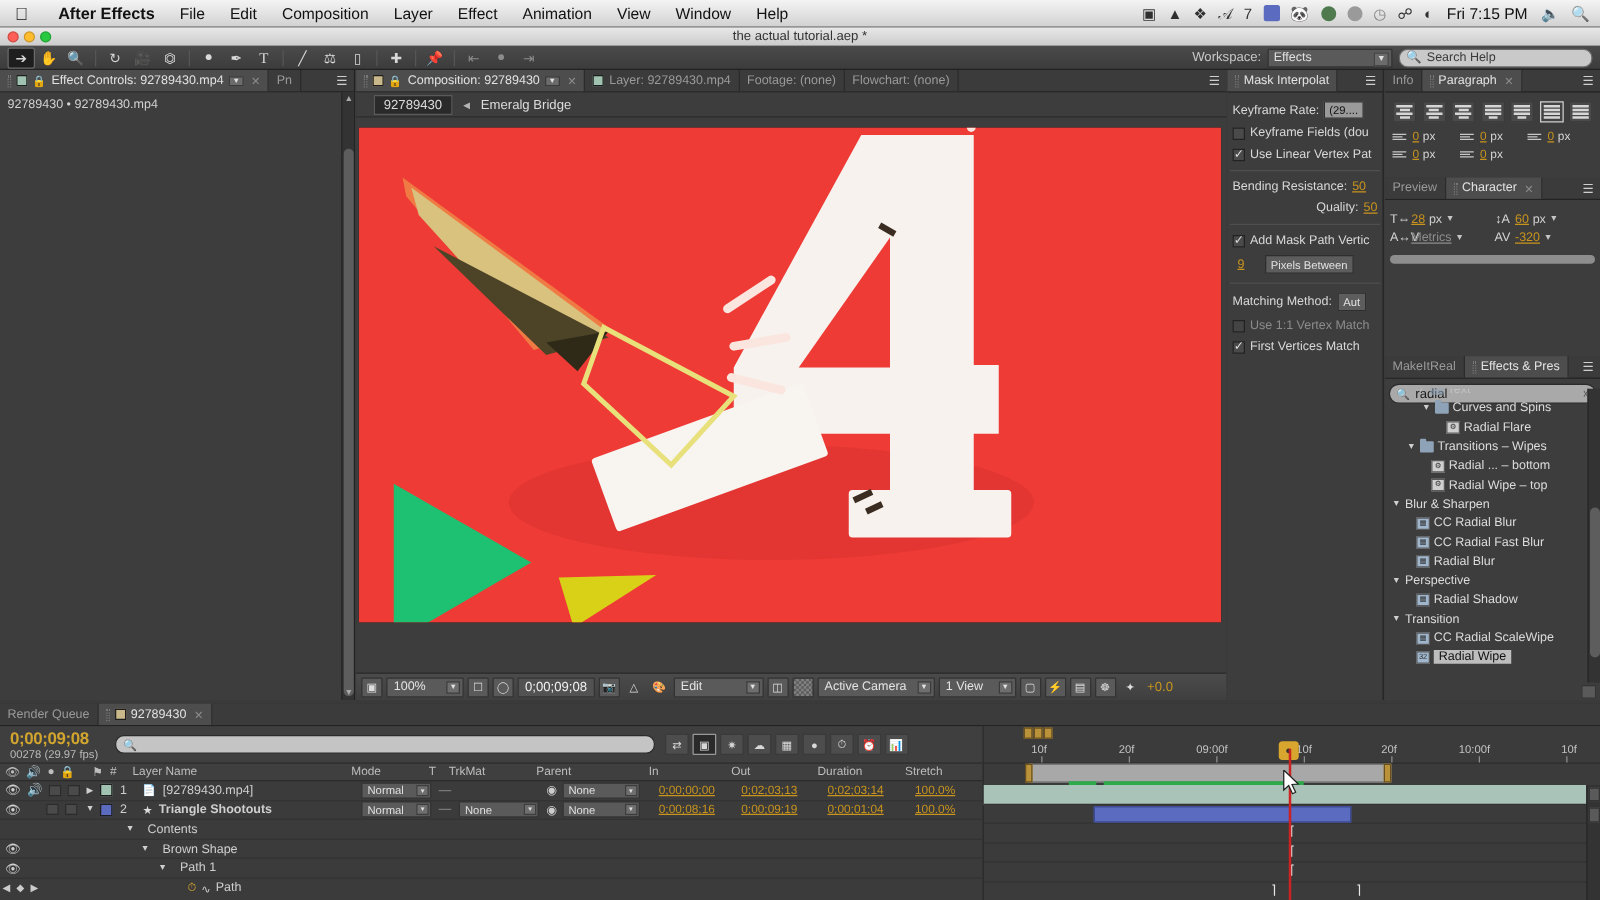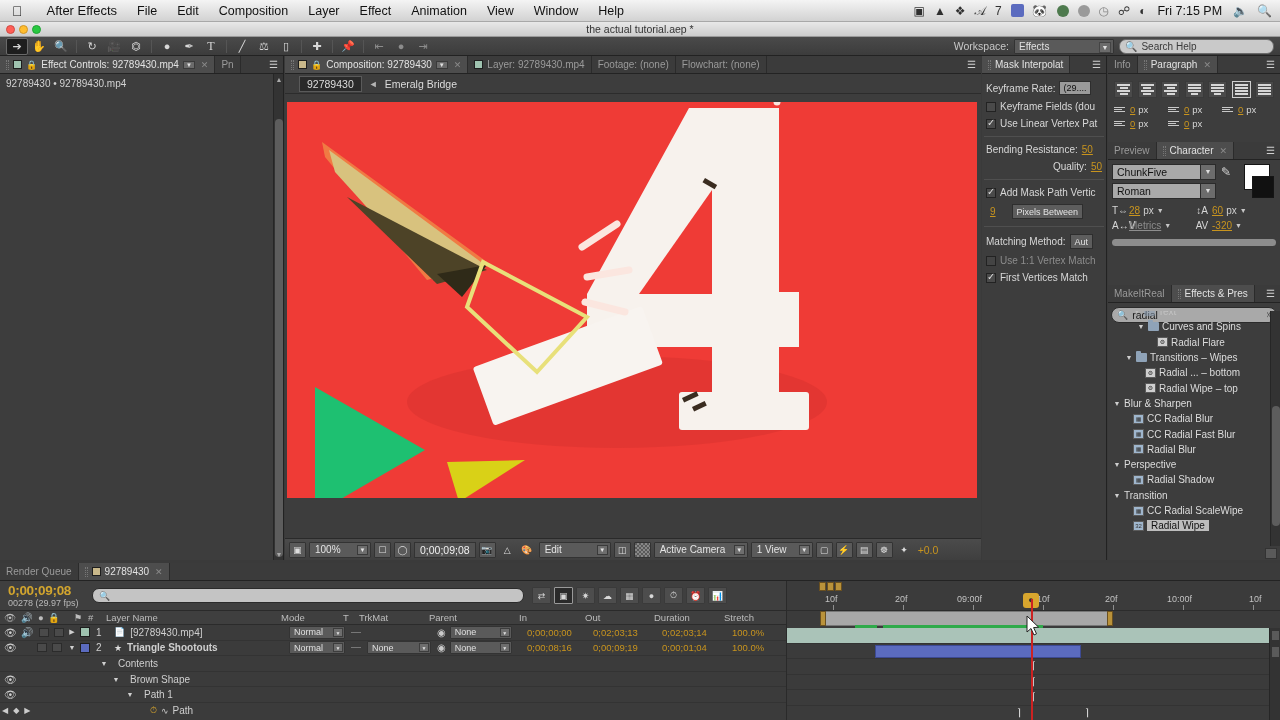--- a/index.html
+++ b/index.html
@@ -17,21 +17,21 @@
   
   .macbar {
     position: absolute; left: 0; top: 0; width: 1280px; height: 22px;
     background: linear-gradient(to bottom,#f4f4f4 0%,#e3e3e3 50%,#d2d2d2 100%);
     border-bottom: 1px solid #a8a8a8;
     display: flex; align-items: center;
     color: #111; font-size: 12.5px;
   }
   .macbar .apple { margin: 0 14px 0 12px; font-size: 14px; line-height: 1; }
   .macbar .mi { padding: 0 10px; white-space: nowrap; line-height: 22px; }
-  .macbar .mi.bold { font-weight: normal; font-size: 13px; }
+  .macbar .mi.bold { font-weight: bold; font-size: 13px; }
   .macbar .right { margin-left: auto; display: flex; align-items: center; padding-right: 8px; gap: 9px; }
   .macbar .right .si { font-size: 12px; opacity: .85; line-height: 1; }
   .macbar .right .clock { font-size: 12.5px; padding: 0 2px; }
   .sq { display:inline-block; width:13px; height:13px; background:#5b6bbf; border-radius:2px; }
   .sqg { display:inline-block; width:12px; height:12px; border-radius:50%; background:#4e7a4e; }
   .sqg2 { display:inline-block; width:12px; height:12px; border-radius:50%; background:#9a9a9a; }
 
   
   .titlebar {
     position: absolute; left: 0; top: 22px; width: 1280px; height: 15px;
@@ -226,21 +226,21 @@
   .tl-tools { display: flex; align-items: center; gap: 3px; padding-left: 8px; }
   .tt { width: 19px; height: 17px; background: #4d4d4d; border: 1px solid #3a3a3a; display: flex;
     align-items: center; justify-content: center; font-size: 9px; color: #d8d8d8; border-radius: 1px; }
   .tt.sel { background: #2a2a2a; border-color: #999; }
 
   .tl-colhdr { height: 14px; background: #3f3f3f; border-bottom: 1px solid #2b2b2b;
     display: flex; align-items: center; font-size: 9.5px; color: #bdbdbd; }
   .tl-rows { position: relative; }
   .trow { height: 15.6px; display: flex; align-items: center; font-size: 10px; border-bottom: 1px solid #333; }
   .trow .cel { display: flex; align-items: center; height: 100%; }
-  .num-o { color: #c8941e; font-size: 9.5px; }
+  .num-o { color: #c8941e; text-decoration: underline; font-size: 9.5px; }
   .sel-sm { height: 13px; background: #5a5a5a; border: 1px solid #333; font-size: 9px; color: #e0e0e0;
     display: flex; align-items: center; padding: 0 12px 0 4px; position: relative; border-radius: 1px; }
   .sel-sm .arw { position: absolute; right: 1px; top: 1px; width: 10px; height: 9px; background: #6e6e6e;
     border: 1px solid #3d3d3d; font-size: 5px; line-height: 8px; text-align: center; }
   .eye { color: #cfcfcf; font-size: 10px; }
   .lyr-sw { width: 10px; height: 10px; border: 1px solid #1e1e1e; }
 
   
   #tl-right { position: absolute; left: 786px; top: 18px; width: 494px; bottom: 0; background: #3b3b3b; border-left: 1px solid #2a2a2a; }
   .wa-strip { height: 12px; position: relative; background: #3b3b3b; }
@@ -646,37 +646,20 @@
         <span>Preview</span>
       </div>
       <div class="ptab active">
         <span class="grip"></span>
         <span>Character</span>
         <span class="x">✕</span>
       </div>
       <span class="menu-btn">☰</span>
     </div>
     <div class="char-body">
-      <div style="display:flex;gap:5px;align-items:flex-start;">
-        <div style="flex:1;display:flex;flex-direction:column;gap:3px;">
-          <div class="cfield">
-            <span>ChunkFive</span>
-            <span class="arw">▼</span>
-          </div>
-          <div class="cfield">
-            <span>Roman</span>
-            <span class="arw">▼</span>
-          </div>
-        </div>
-        <div style="width:16px;color:#d7d7d7;font-size:12px;padding-top:1px;">✎</div>
-        <div style="position:relative;width:34px;height:34px;">
-          <div style="position:absolute;left:2px;top:0;width:26px;height:26px;background:#fff;border:1px solid #151515;"></div>
-          <div style="position:absolute;left:10px;top:12px;width:22px;height:22px;background:#111;border:1px solid #151515;"></div>
-        </div>
-      </div>
       <div class="char-props">
         <div class="cp">
           <span class="glyph">T⇔</span>
           <span class="v">28</span>
           <span class="u">px</span>
           <span class="dd">▼</span>
         </div>
         <div class="cp">
           <span class="glyph">↕A</span>
           <span class="v">60</span>

